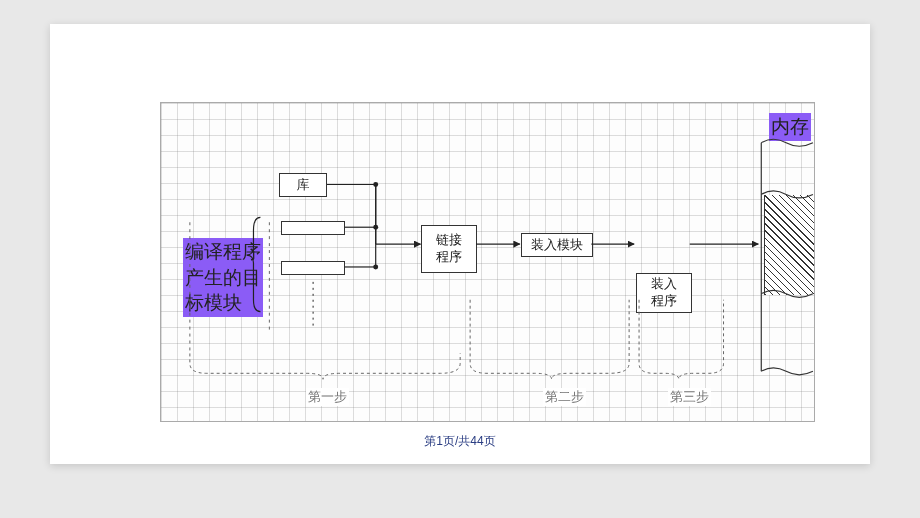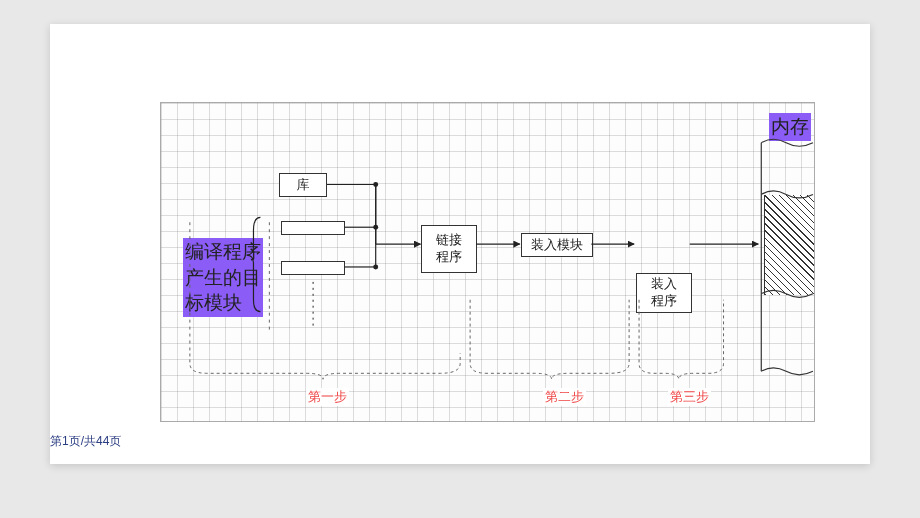--- a/index.html
+++ b/index.html
@@ -54,37 +54,37 @@
       position: absolute;
       background: #8b5cf6;
       font-size: 19px;
       line-height: 1.35;
       color: #222;
       padding: 1px 2px;
     }
     .step-label {
       position: absolute;
       font-size: 13px;
-      color: #ef4444;
+      color: #737373;
       background: #fff;
       padding: 0 2px;
     }
     svg.overlay {
       position: absolute;
       left: 0; top: 0;
       width: 100%;
       height: 100%;
       pointer-events: none;
     }
     .page-number {
       position: absolute;
       left: 0;
       width: 100%;
       bottom: 14px;
-      text-align: left;
+      text-align: center;
       font-size: 12px;
       color: #2a3d82;
     }
     .hatch {
       position: absolute;
       background: repeating-linear-gradient(45deg, #333 0 1px, #fff 1px 5px);
       border-left: 1px solid #333;
     }
   </style>
 </head>

